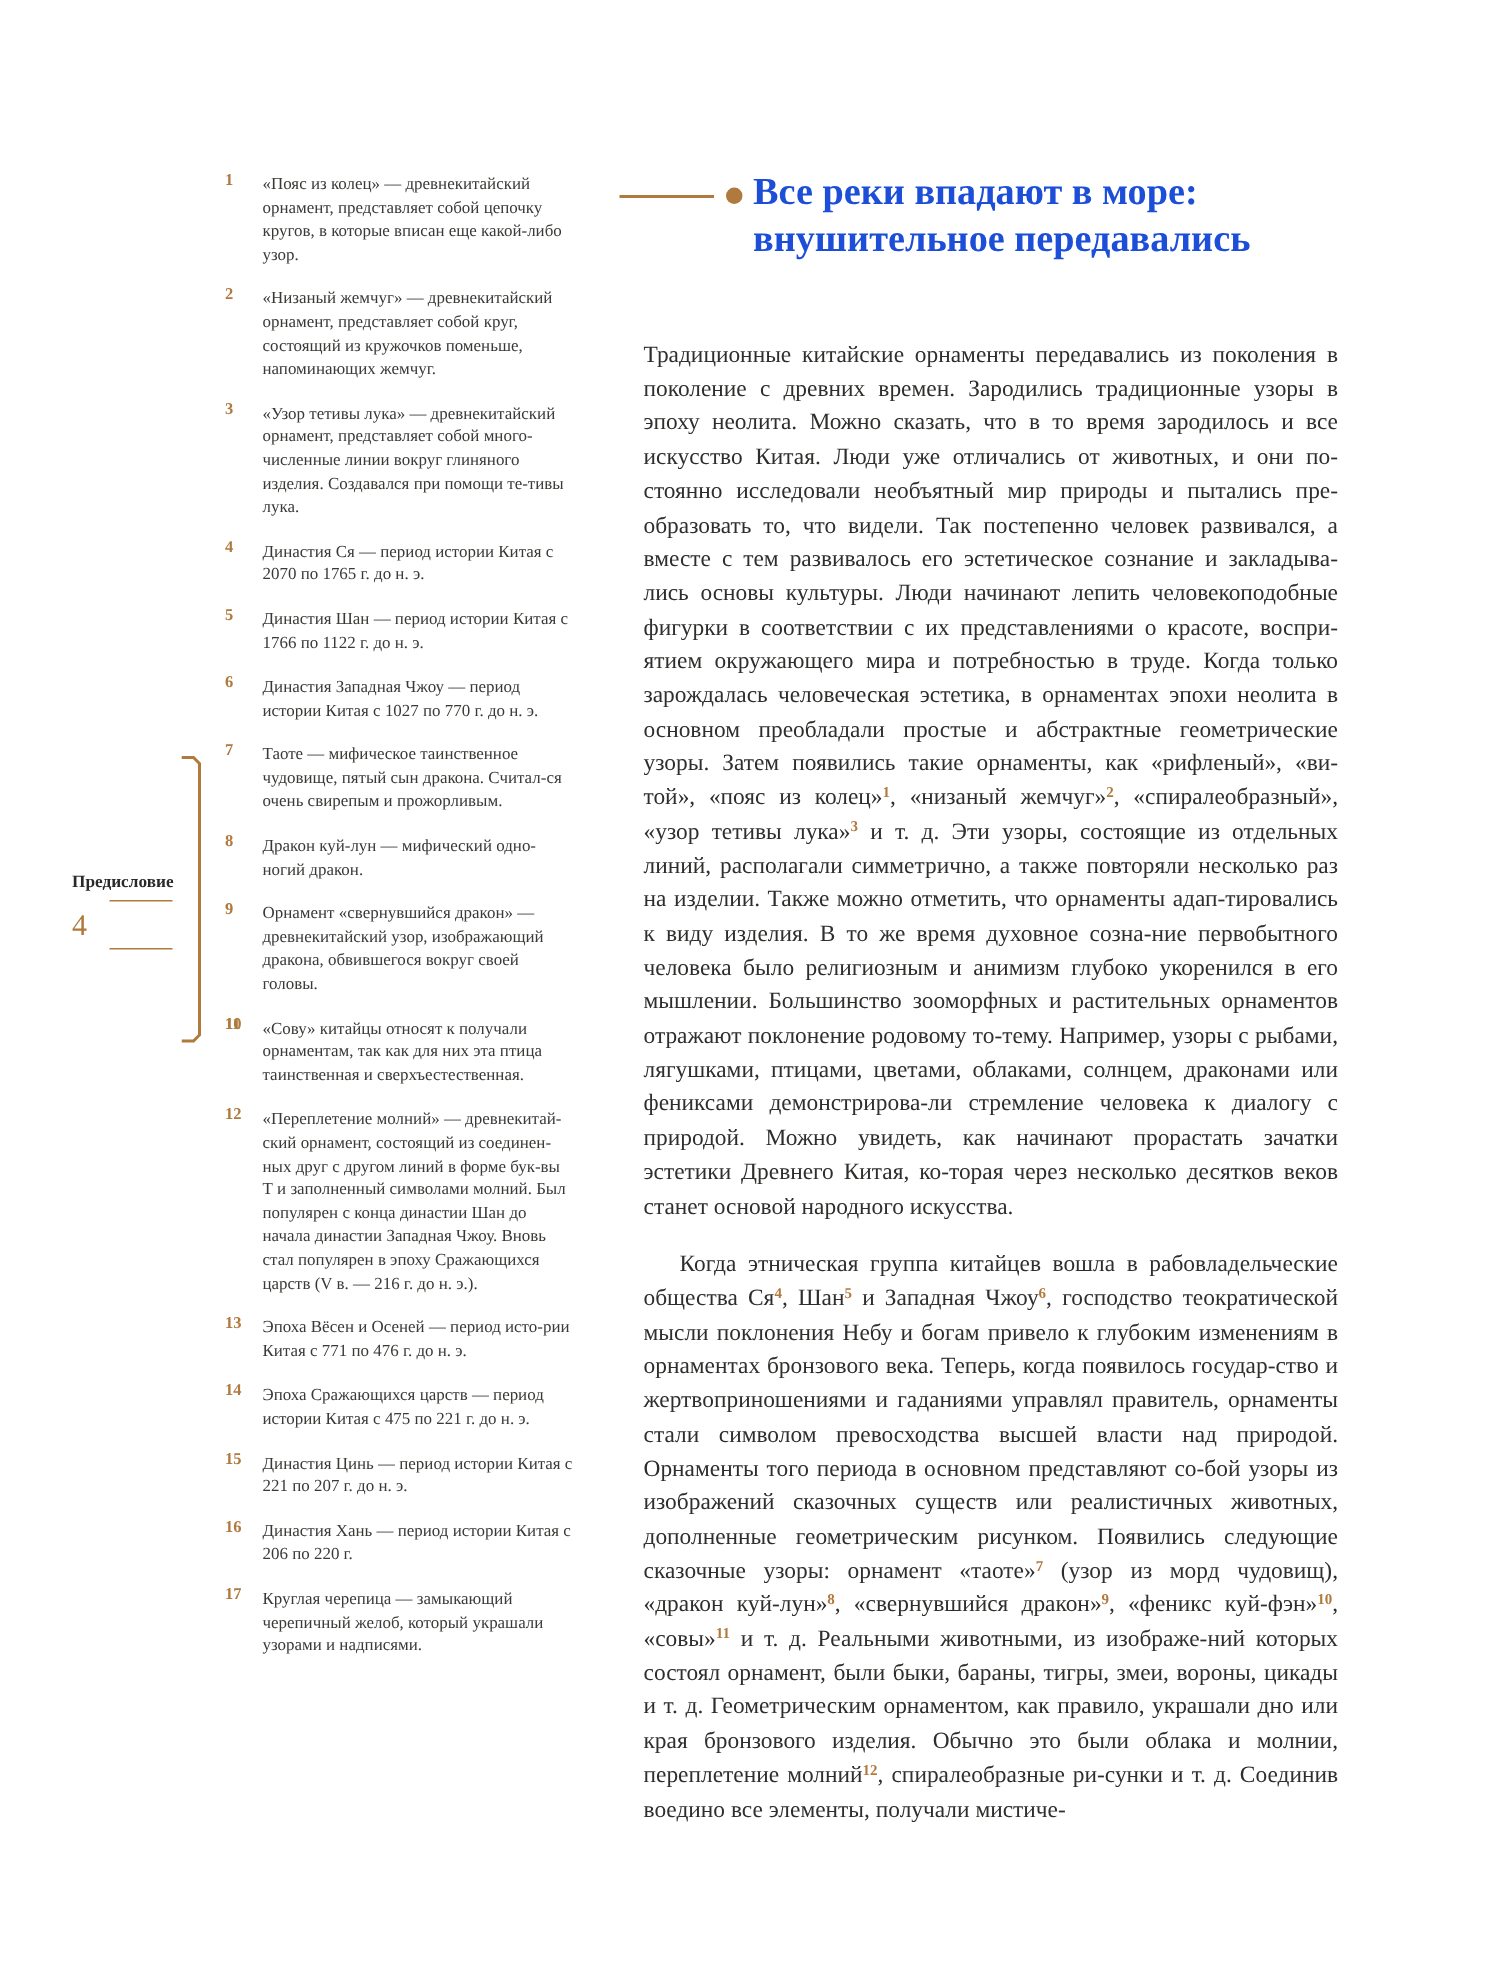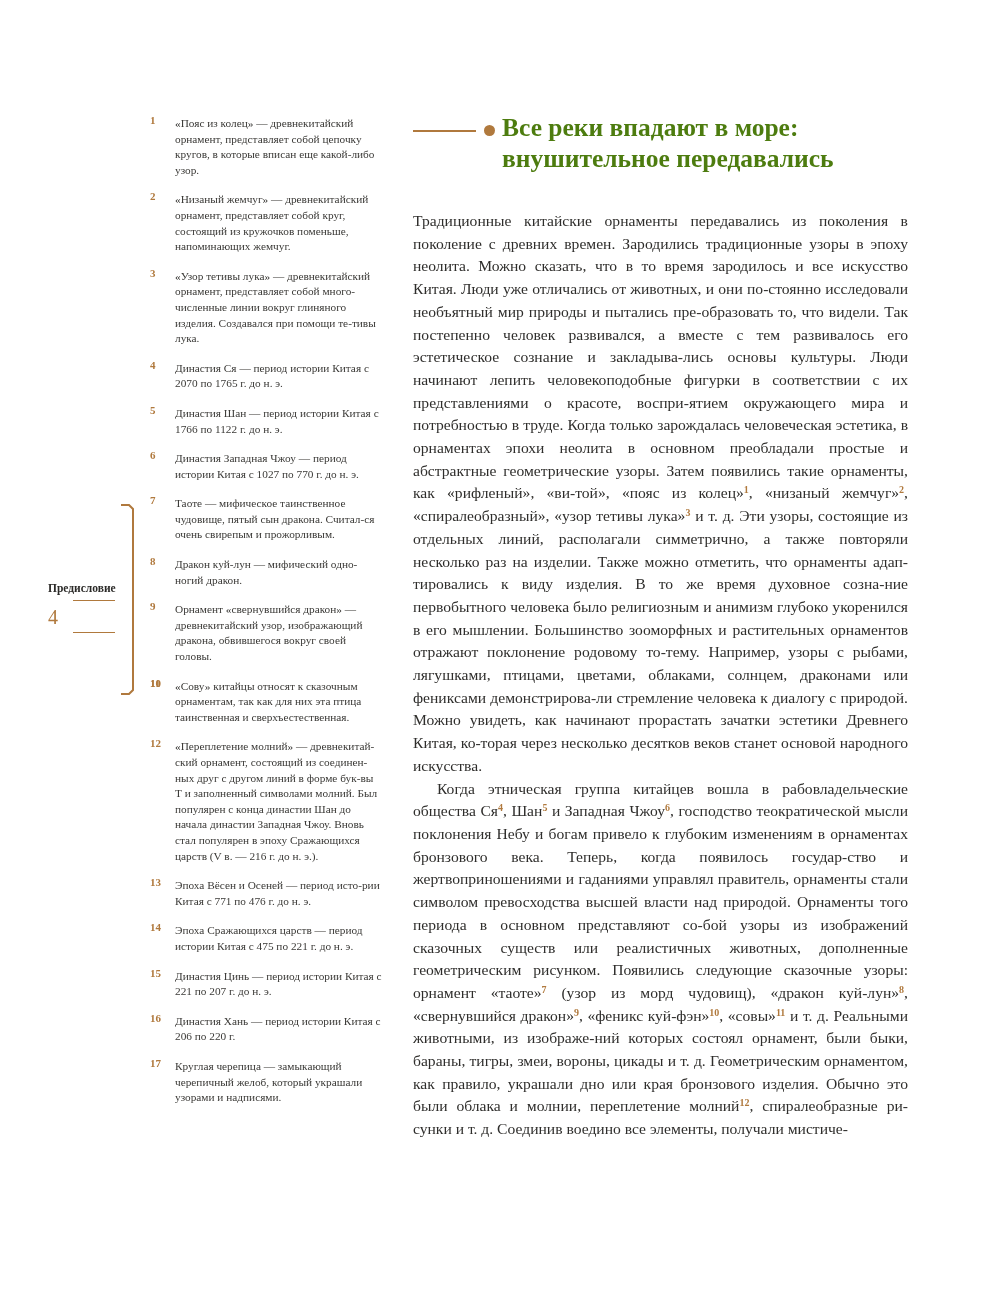--- a/index.html
+++ b/index.html
@@ -18,46 +18,46 @@
   .section-title { font-weight: bold; font-size: 11.5px; color: #2b2a28; }
   .section-rule { width: 42px; height: 0; border-top: 1.5px solid #b0793d; margin: 6px auto 0; }
   .section-page { font-size: 20px; color: #b0793d; line-height: 26px; margin: 3px 0 2px; }
   .bracket { position: absolute; left: 121px; top: 503px; width: 14px; height: 193px; }
 
   
   .heading { position: absolute; left: 413px; top: 112px; width: 520px; }
   .heading-line { position: absolute; left: 0; top: 18px; width: 63px; border-top: 2px solid #b0793d; }
   .heading-dot { position: absolute; left: 71px; top: 13px; width: 11px; height: 11px;
                  border-radius: 50%; background: #b0793d; }
-  .heading-text { position: absolute; left: 89px; top: 0; font-weight: bold; color: #4d7c0f;
+  .heading-text { position: absolute; left: 89px; top: 0; font-weight: bold; color: #1d4ed8;
                   font-size: 25.5px; line-height: 31px; white-space: nowrap; }
 
   
   .body-text { position: absolute; left: 413px; top: 210px; width: 495px;
                font-size: 15.6px; line-height: 22.7px; text-align: justify;
                color: #2f2e2c; hyphens: manual; }
-  .body-text p { margin: 0; }
+  .body-text p { margin: 16px; }
   .body-text p.indent { text-indent: 24px; }
   sup.fn { color: #b0793d; font-weight: bold; font-size: 10px; line-height: 0; vertical-align: 5px; }
 </style>
 </head>
 <body>
 
 <div class="notes">
   <div class="note"><span class="num">1</span><span>«Пояс из колец» — древнекитайский орнамент, представляет собой цепочку кругов, в которые вписан еще какой-либо узор.</span></div>
   <div class="note"><span class="num">2</span><span>«Низаный жемчуг» — древнекитайский орнамент, представляет собой круг, состоящий из кружочков поменьше, напоминающих жемчуг.</span></div>
   <div class="note"><span class="num">3</span><span>«Узор тетивы лука» — древнекитайский орнамент, представляет собой много-численные линии вокруг глиняного изделия. Создавался при помощи те-тивы лука.</span></div>
   <div class="note"><span class="num">4</span><span>Династия Ся — период истории Китая с 2070 по 1765 г. до н. э.</span></div>
   <div class="note"><span class="num">5</span><span>Династия Шан — период истории Китая с 1766 по 1122 г. до н. э.</span></div>
   <div class="note"><span class="num">6</span><span>Династия Западная Чжоу — период истории Китая с 1027 по 770 г. до н. э.</span></div>
   <div class="note"><span class="num">7</span><span>Таоте — мифическое таинственное чудовище, пятый сын дракона. Считал-ся очень свирепым и прожорливым.</span></div>
   <div class="note"><span class="num">8</span><span>Дракон куй-лун — мифический одно-ногий дракон.</span></div>
   <div class="note"><span class="num">9</span><span>Орнамент «свернувшийся дракон» — древнекитайский узор, изображающий дракона, обвившегося вокруг своей головы.</span></div>
   <div class="note"><span class="num">10</span></div>
-  <div class="note"><span class="num">11</span><span>«Сову» китайцы относят к сказочным орнаментам, так как для них эта птица таинственная и сверхъестественная.</span></div>
+  <div class="note"><span class="num">11</span><span>«Сову» китайцы относят к получали орнаментам, так как для них эта птица таинственная и сверхъестественная.</span></div>
   <div class="note"><span class="num">12</span><span>«Переплетение молний» — древнекитай-ский орнамент, состоящий из соединен-ных друг с другом линий в форме бук-вы Т и заполненный символами молний. Был популярен с конца династии Шан до начала династии Западная Чжоу. Вновь стал популярен в эпоху Сражающихся царств (V в. — 216 г. до н. э.).</span></div>
   <div class="note"><span class="num">13</span><span>Эпоха Вёсен и Осеней — период исто-рии Китая с 771 по 476 г. до н. э.</span></div>
   <div class="note"><span class="num">14</span><span>Эпоха Сражающихся царств — период истории Китая с 475 по 221 г. до н. э.</span></div>
   <div class="note"><span class="num">15</span><span>Династия Цинь — период истории Китая с 221 по 207 г. до н. э.</span></div>
   <div class="note"><span class="num">16</span><span>Династия Хань — период истории Китая с 206 по 220 г.</span></div>
   <div class="note"><span class="num">17</span><span>Круглая черепица — замыкающий черепичный желоб, который украшали узорами и надписями.</span></div>
 </div>
 
 <svg class="bracket" viewBox="0 0 14 193" preserveAspectRatio="none">
   <path d="M0 2 H8 L12 6 V187 L8 191 H0" fill="none" stroke="#b0793d" stroke-width="2"></path>

